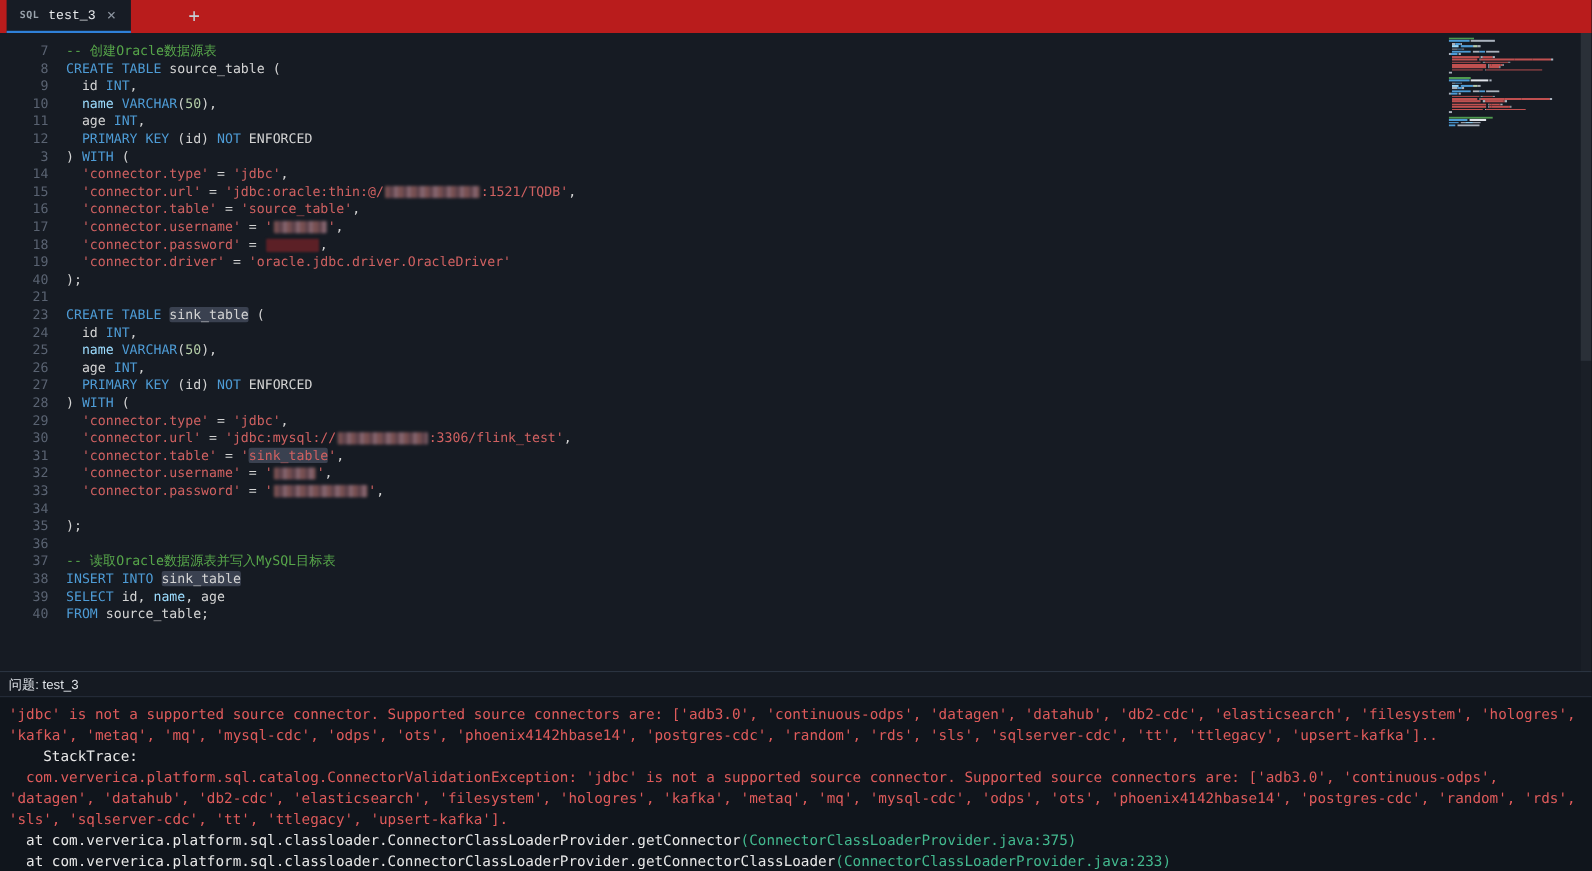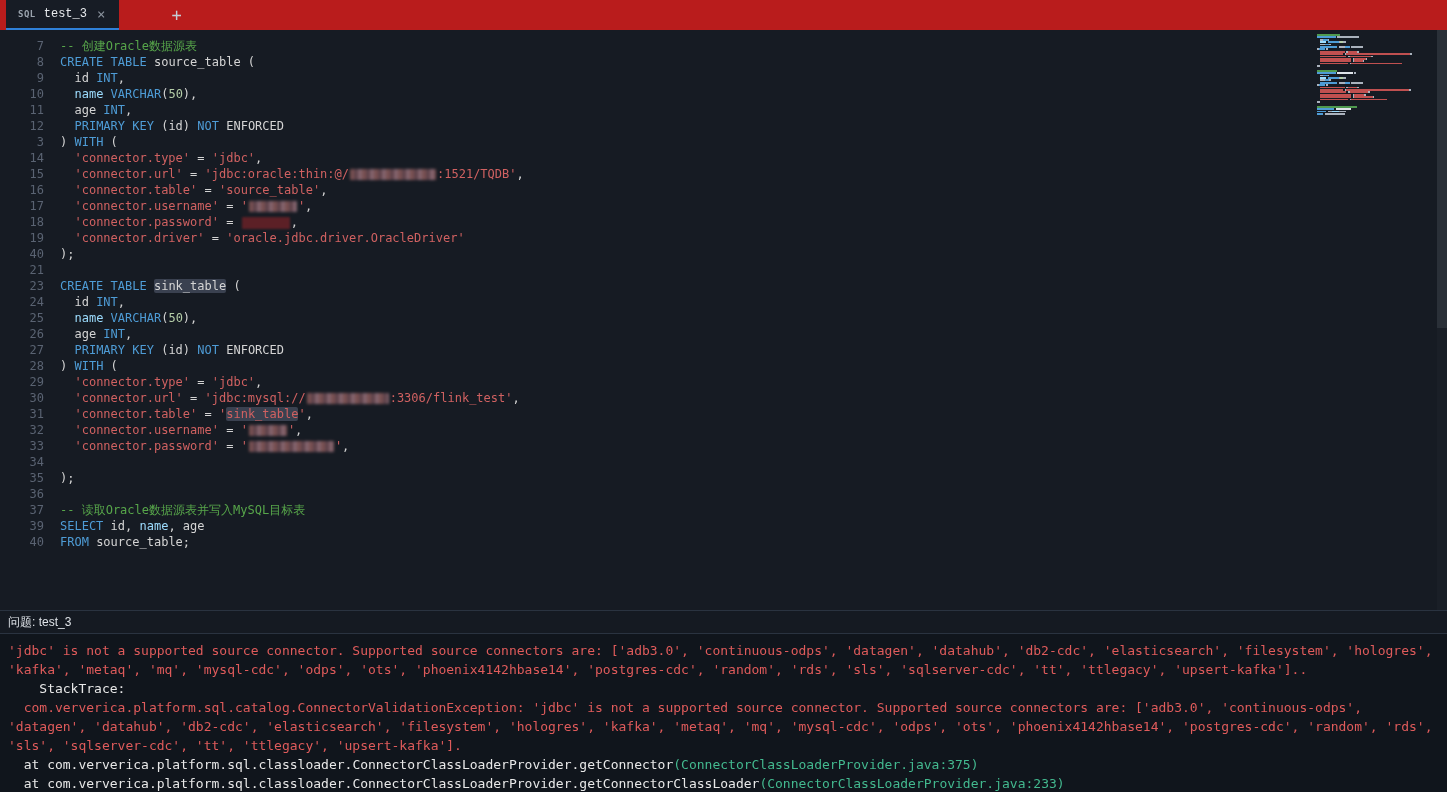--- a/index.html
+++ b/index.html
@@ -91,20 +91,21 @@
         <div class="code-line"><span class="ln">28</span><span class="code-text"><span class="c-pl">) </span><span class="c-kw">WITH</span><span class="c-pl"> (</span></span></div>
         <div class="code-line"><span class="ln">29</span><span class="code-text"><span class="c-pl">  </span><span class="c-str">'connector.type'</span><span class="c-pl"> = </span><span class="c-str">'jdbc'</span><span class="c-pl">,</span></span></div>
         <div class="code-line"><span class="ln">30</span><span class="code-text"><span class="c-pl">  </span><span class="c-str">'connector.url'</span><span class="c-pl"> = </span><span class="c-str">'jdbc:mysql://</span><span class="redact" style="width: 82px;"></span><span class="c-str">:3306/flink_test'</span><span class="c-pl">,</span></span></div>
         <div class="code-line"><span class="ln">31</span><span class="code-text"><span class="c-pl">  </span><span class="c-str">'connector.table'</span><span class="c-pl"> = </span><span class="c-str">'</span><span class="c-strhl">sink_table</span><span class="c-str">'</span><span class="c-pl">,</span></span></div>
         <div class="code-line"><span class="ln">32</span><span class="code-text"><span class="c-pl">  </span><span class="c-str">'connector.username'</span><span class="c-pl"> = </span><span class="c-str">'</span><span class="redact" style="width: 38px;"></span><span class="c-str">'</span><span class="c-pl">,</span></span></div>
         <div class="code-line"><span class="ln">33</span><span class="code-text"><span class="c-pl">  </span><span class="c-str">'connector.password'</span><span class="c-pl"> = </span><span class="c-str">'</span><span class="redact" style="width: 85px;"></span><span class="c-str">'</span><span class="c-pl">,</span></span></div>
         <div class="code-line"><span class="ln">34</span></div>
         <div class="code-line"><span class="ln">35</span><span class="code-text"><span class="c-pl">);</span></span></div>
         <div class="code-line"><span class="ln">36</span><span class="code-text"></span></div>
         <div class="code-line"><span class="ln">37</span><span class="code-text"><span class="c-com">-- 读取Oracle数据源表并写入MySQL目标表</span></span></div>
+        <div class="code-line"><span class="ln">38</span><span class="code-text"><span class="c-kw">INSERT INTO</span><span class="c-pl"> </span><span class="c-hl">sink_table</span></span></div>
         <div class="code-line"><span class="ln">39</span><span class="code-text"><span class="c-kw">SELECT</span><span class="c-pl"> id, </span><span class="c-id2">name</span><span class="c-pl">, age</span></span></div>
         <div class="code-line"><span class="ln">40</span><span class="code-text"><span class="c-kw">FROM</span><span class="c-pl"> source_table;</span></span></div>
       </div>
     <div class="minimap" id="minimap">
         <div class="mm-line"><span style="width: 23.25px; background: rgb(79, 154, 79);"></span></div>
         <div class="mm-line"><span style="width: 18.6px; background: rgb(78, 156, 214);"></span><span style="width: 1.55px;"></span><span style="width: 21.7px; background: rgb(170, 178, 189);"></span></div>
         <div class="mm-line"><span style="width: 3.1px;"></span><span style="width: 3.1px; background: rgb(170, 178, 189);"></span><span style="width: 4.65px; background: rgb(78, 156, 214);"></span><span style="width: 1.55px; background: rgb(170, 178, 189);"></span></div>
         <div class="mm-line"><span style="width: 3.1px;"></span><span style="width: 6.2px; background: rgb(156, 220, 254);"></span><span style="width: 1.55px;"></span><span style="width: 10.85px; background: rgb(78, 156, 214);"></span><span style="width: 1.55px; background: rgb(170, 178, 189);"></span><span style="width: 3.1px; background: rgb(181, 206, 168);"></span><span style="width: 3.1px; background: rgb(170, 178, 189);"></span></div>
         <div class="mm-line"><span style="width: 3.1px;"></span><span style="width: 4.65px; background: rgb(170, 178, 189);"></span><span style="width: 4.65px; background: rgb(78, 156, 214);"></span><span style="width: 1.55px; background: rgb(170, 178, 189);"></span></div>
         <div class="mm-line"><span style="width: 3.1px;"></span><span style="width: 17.05px; background: rgb(78, 156, 214);"></span><span style="width: 1.55px;"></span><span style="width: 6.2px; background: rgb(170, 178, 189);"></span><span style="width: 4.65px; background: rgb(78, 156, 214);"></span><span style="width: 1.55px;"></span><span style="width: 12.4px; background: rgb(170, 178, 189);"></span></div>

